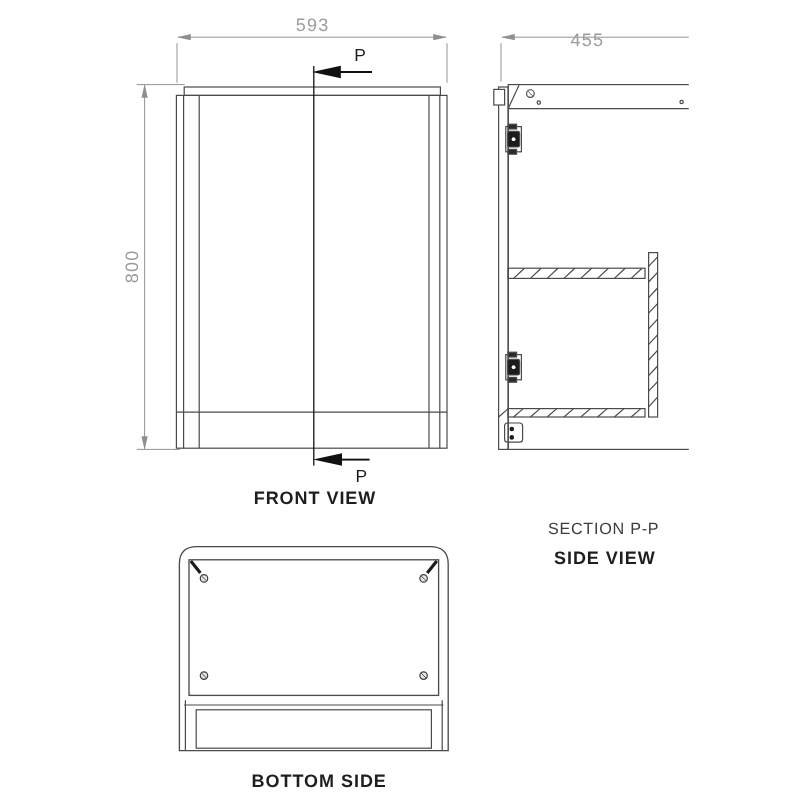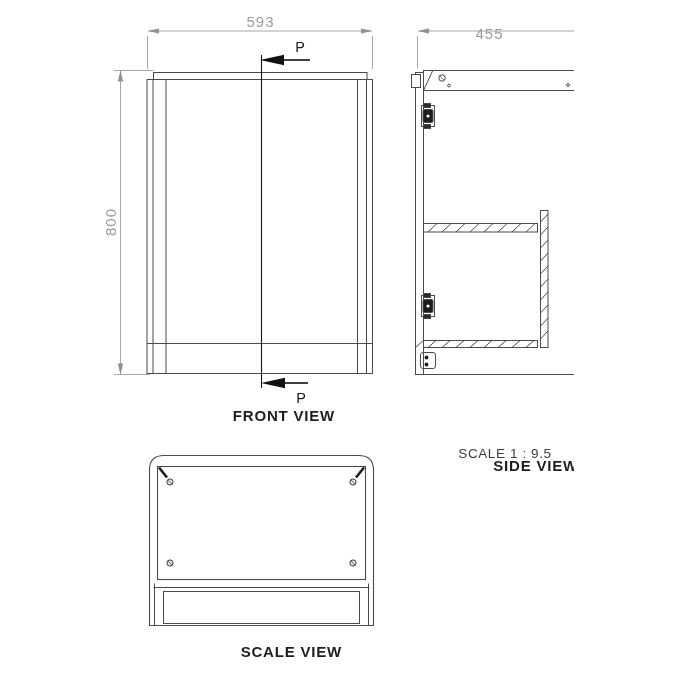--- a/index.html
+++ b/index.html
@@ -1,21 +1,21 @@
 <!DOCTYPE html>
 <html><head>
 <meta charset="utf-8">
 <style>
   html,body{margin:0;padding:0;background:#ffffff;}
   #canvas{
     position:relative;width:574px;height:675px;background:#ffffff;
     font-family:"Liberation Sans", sans-serif;overflow:hidden;
   }
   #canvas svg{position:absolute;left:0;top:0;}
-  .lbl{position:absolute;text-align:right;color:#1e1e1e;font-weight:bold;
+  .lbl{position:absolute;text-align:center;color:#1e1e1e;font-weight:bold;
        font-size:15px;letter-spacing:0.8px;white-space:nowrap;}
   .sublbl{position:absolute;text-align:center;color:#3c3c3c;font-weight:normal;
        font-size:13.5px;letter-spacing:0.6px;white-space:nowrap;}
   .dimtxt{position:absolute;text-align:center;color:#9c9c9c;font-weight:normal;
        font-size:15px;letter-spacing:1px;white-space:nowrap;}
   .dimtxt.vert{transform:rotate(-90deg);transform-origin:center center;}
   .ptxt{position:absolute;text-align:center;color:#1b1b1b;font-weight:normal;
        font-size:14.5px;white-space:nowrap;}
 </style>
 </head>
@@ -196,17 +196,17 @@
   <div class="dimtxt vert" style="left:88px;top:214px;width:44px;height:16px;">800</div>
 
   <div class="ptxt" style="left:290px;top:39px;width:20px;">P</div>
 
   <div class="ptxt" style="left:291px;top:390px;width:20px;">P</div>
 
   <div class="lbl" style="left:190px;top:407px;width:145px;">FRONT VIEW</div>
 
   <div class="lbl" style="left:430px;top:409px;width:148px;margin-top:48px;">SIDE VIEW</div>
 
-
-  <div class="sublbl" style="left:429px;top:446px;width:152px;">SCALE 1 : 9.5</div>
-
-  <div class="lbl" style="left:190px;top:643px;width:152px;">SCALE VIEW</div>
+  <div class="sublbl" style="left:429px;top:433px;width:148px;">SECTION P-P</div>
+
+
+  <div class="lbl" style="left:190px;top:643px;width:152px;">BOTTOM SIDE</div>
 </div>
 
 </body></html>

